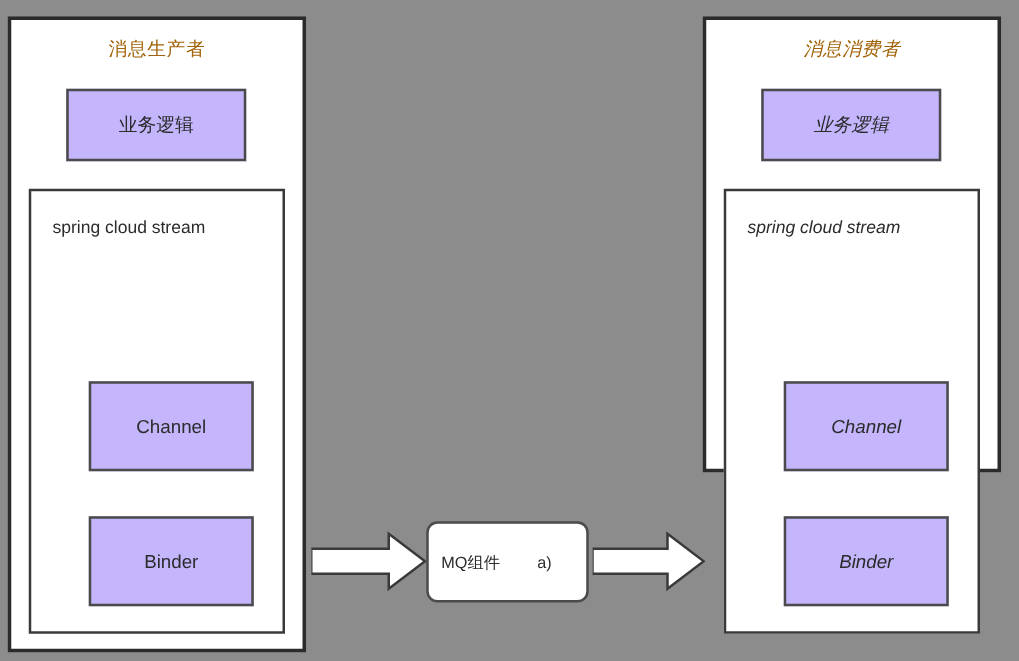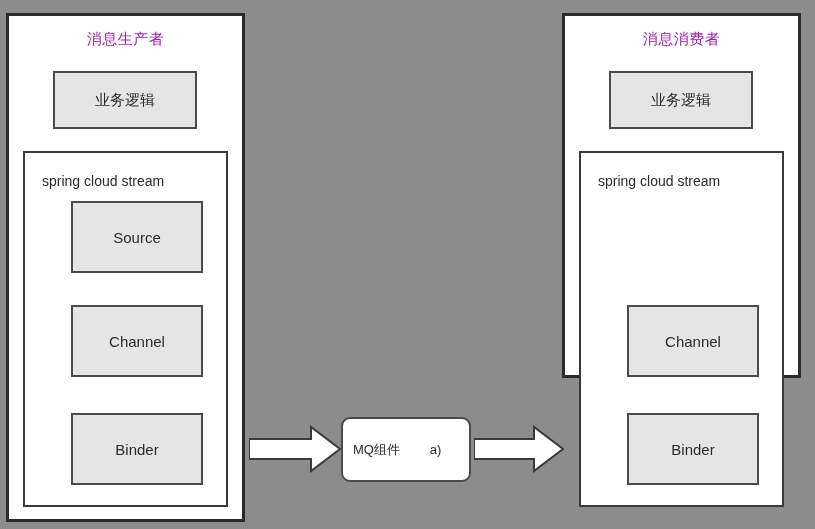--- a/index.html
+++ b/index.html
@@ -33,37 +33,38 @@
     left: 6px;
     top: 13px;
     width: 239px;
     height: 509px;
   }
   #panel-consumer {
     left: 562px;
     top: 13px;
     width: 239px;
     height: 365px;
+    font-style: italic;
   }
 
   .panel-title {
     position: absolute;
     left: 0;
     right: 0;
     top: 14px;
     text-align: center;
     font-size: 15px;
-    color: #a21caf;
+    color: #a16207;
     letter-spacing: 0.5px;
   }
 
   
   .box {
     position: absolute;
-    background: #e5e5e5;
+    background: #c4b5fd;
     border: 2px solid #4b4b4b;
     box-sizing: border-box;
     display: flex;
     align-items: center;
     justify-content: center;
     font-size: 15px;
     color: #2b2b2b;
     text-align: center;
   }
 
@@ -180,21 +181,20 @@
 <div id="canvas">
 
   <div class="panel" id="panel-producer">
     <div class="panel-title">消息生产者</div>
 
     <div class="box" id="box-biz-producer">业务逻辑</div>
 
     <div class="stream-box" id="stream-producer">
       <div class="stream-title">spring cloud stream</div>
 
-      <div class="box comp-box" id="comp-source">Source</div>
 
       <div class="box comp-box" id="comp-channel-p">Channel</div>
 
       <div class="box comp-box" id="comp-binder-p">Binder</div>
     </div>
   </div>
 
   <svg class="arrow" id="arrow-left" viewBox="0 0 92 48">
     <polygon points="0,14 62,14 62,2 91,24 62,46 62,34 0,34" fill="#ffffff" stroke="#3a3a3a" stroke-width="2" stroke-linejoin="miter"></polygon>
   </svg>

